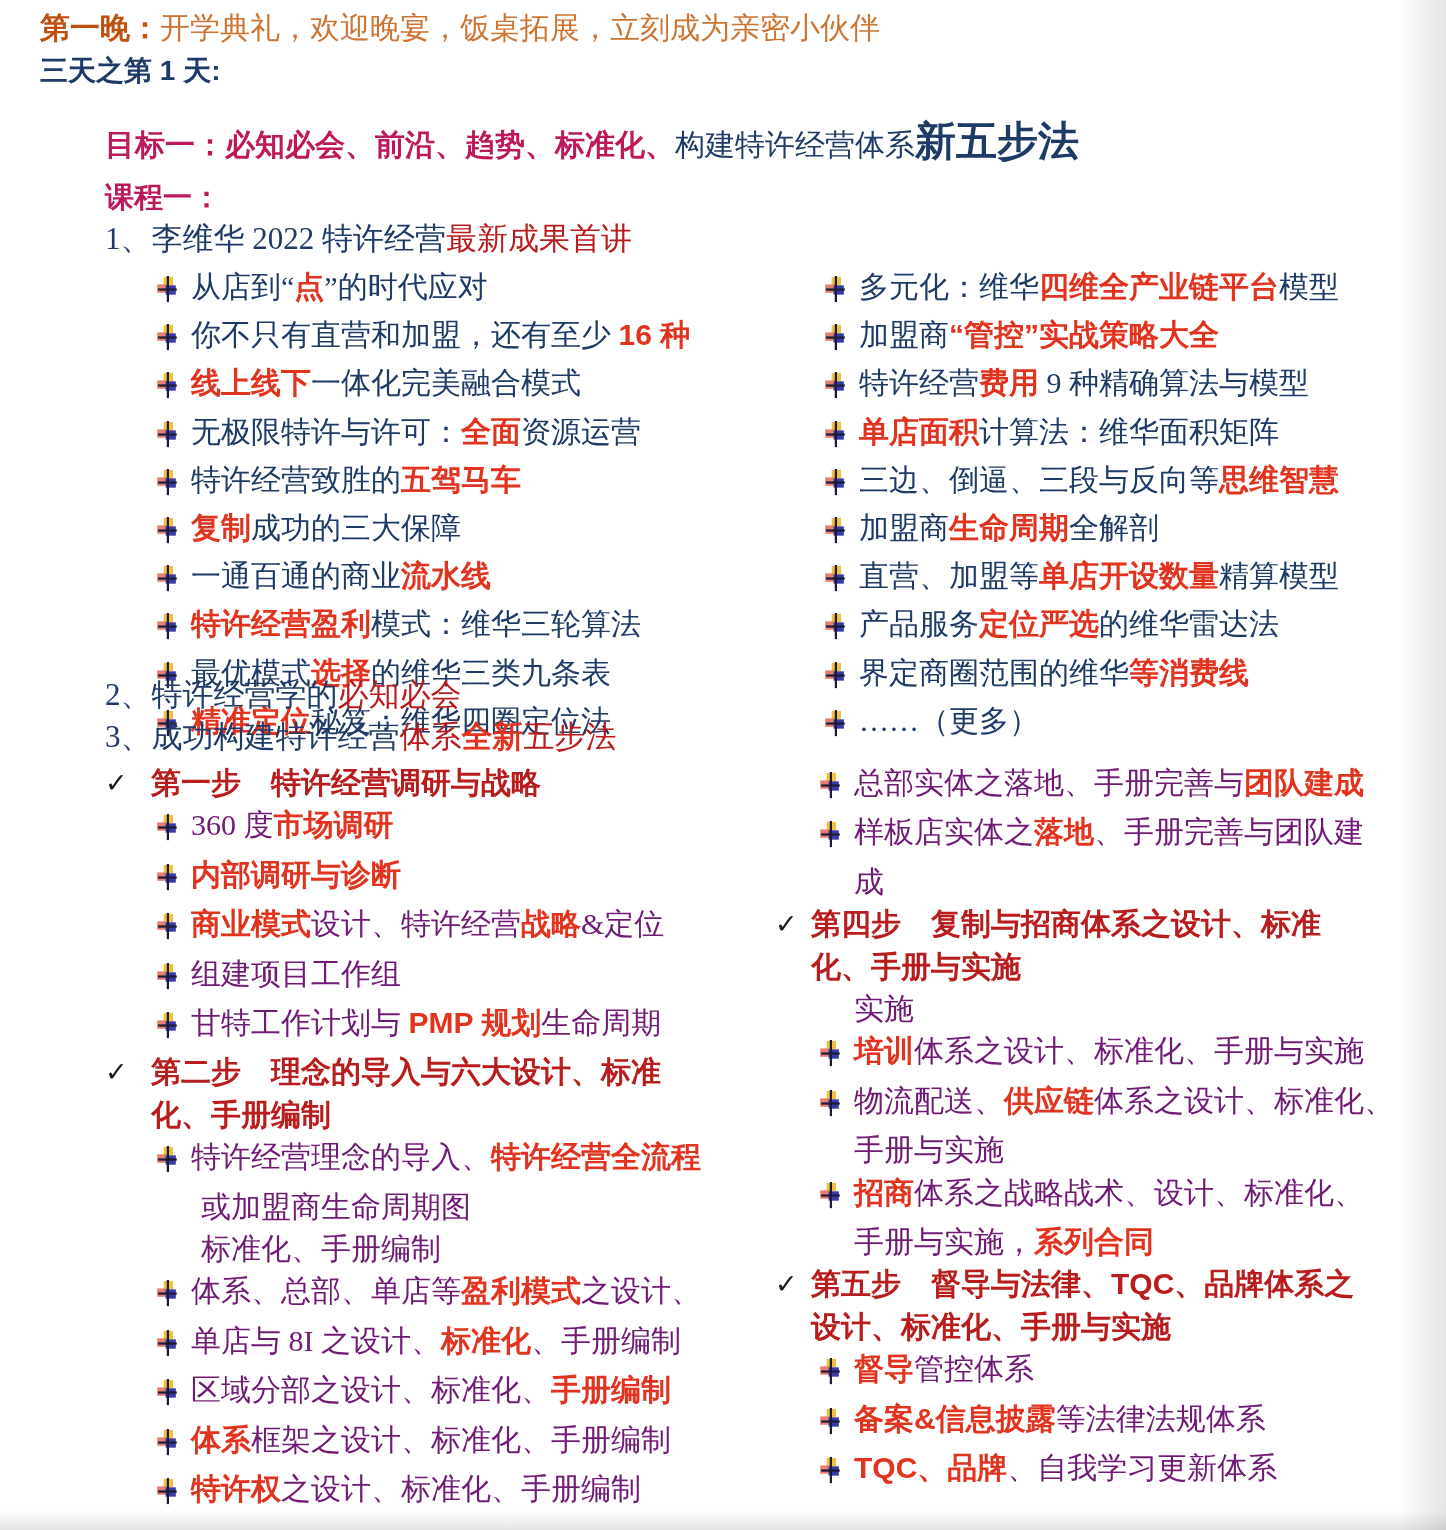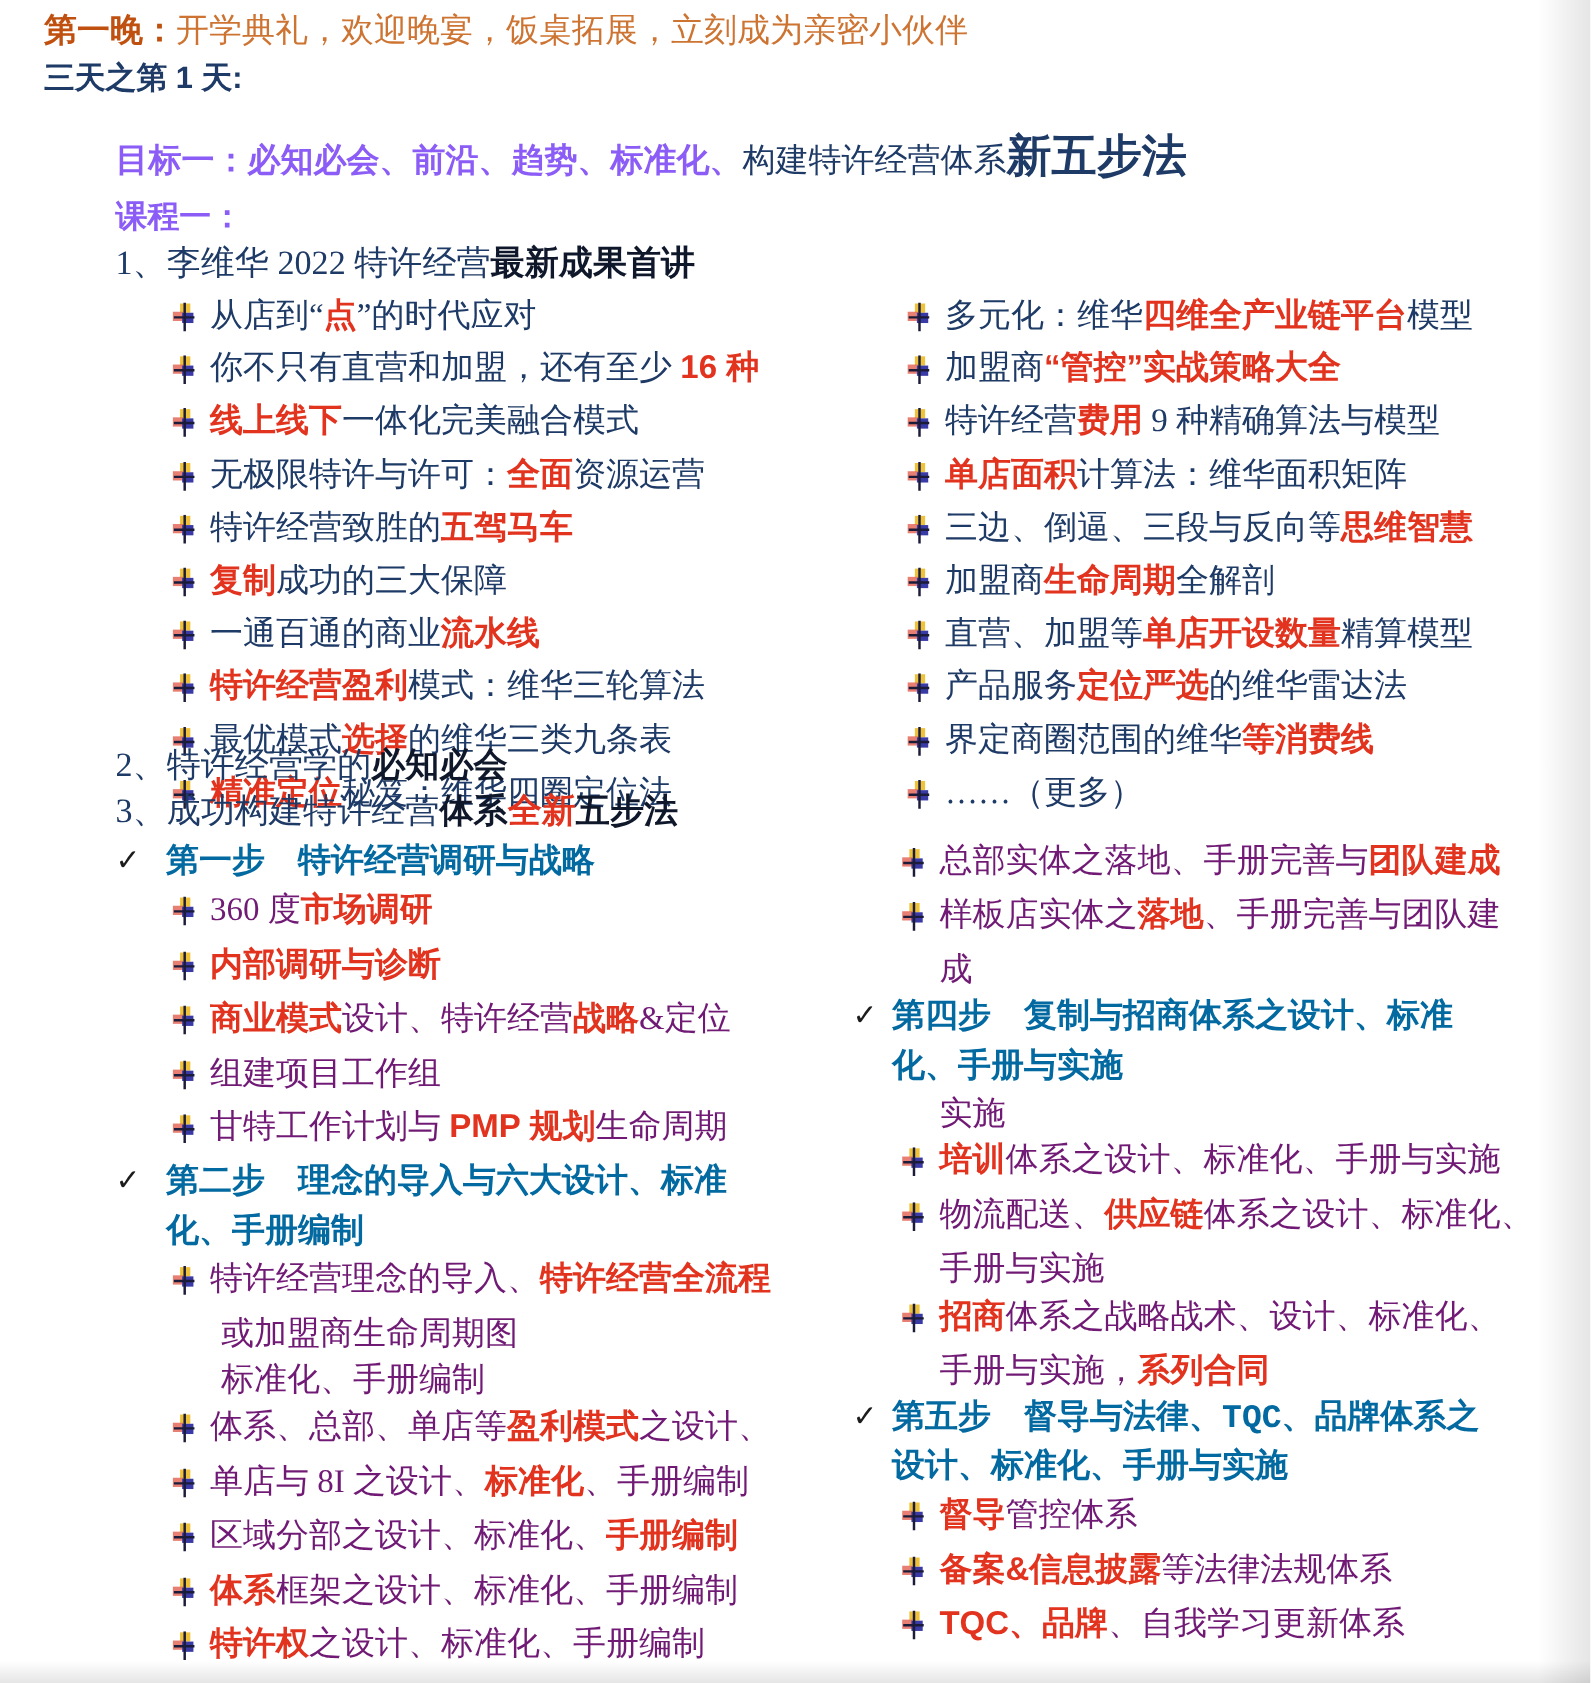--- a/index.html
+++ b/index.html
@@ -47,29 +47,29 @@
   .lower-l .row-cont{padding-left:96px;}
   .lower-r .row-cont{padding-left:79px;}
   .lower-l .row-stepcont{padding-left:46px;}
   .lower-r .row-stepcont{padding-left:36px;}
   .txt{white-space:nowrap;}
 
   
   .s-o  {color:#CE7433;font-family:"Liberation Serif",serif;}
   .s-ob {color:#C0500F;font-weight:bold;font-family:"Liberation Sans",sans-serif;}
   .s-nb {color:#1E3A66;font-weight:bold;font-family:"Liberation Sans",sans-serif;}
-  .s-gb {color:#8b5cf6;font-weight:bold;font-family:Liberation Mono, monospace;}
+  .s-gb {color:#be185d;font-weight:bold;font-family:Liberation Mono, monospace;}
   .s-gn {color:#1E3A66;font-family:"Liberation Serif",serif;}
   .s-gx {color:#1E3A66;font-weight:bold;font-size:41px;font-family:"Liberation Sans",sans-serif;}
   .s-n  {color:#1E3A66;font-family:"Liberation Serif",serif;}
-  .s-nbs{color:#0f172a;font-weight:bold;font-family:"Liberation Sans",sans-serif;}
+  .s-nbs{color:#b91c1c;font-weight:normal;font-family:"Liberation Sans",sans-serif;}
   .s-rbs{color:#E2331F;font-weight:bold;font-family:"Liberation Sans",sans-serif;}
   .s-r  {color:#E2331F;font-weight:bold;font-family:"Liberation Sans",sans-serif;}
   .s-k  {color:#701a75;font-family:"Liberation Serif",serif;}
-  .s-kb {color:#0369a1;font-weight:bold;font-family:Liberation Mono, monospace;}
+  .s-kb {color:#b91c1c;font-weight:bold;font-family:Liberation Sans, sans-serif;}
 </style>
 </head>
 <body>
 
 <div class="page">
 
   <div class="abs l1"><span class="s-ob">第一晚：</span><span class="s-o">开学典礼，欢迎晚宴，饭桌拓展，立刻成为亲密小伙伴</span></div>
   <div class="abs l2"><span class="s-nb">三天之第 1 天:</span></div>
   <div class="abs goal"><span class="s-gb">目标一：必知必会、前沿、趋势、标准化、</span><span class="s-gn">构建特许经营体系</span><span class="s-gx">新五步法</span></div>
   <div class="abs course-h"><span class="s-gb">课程一：</span></div>

